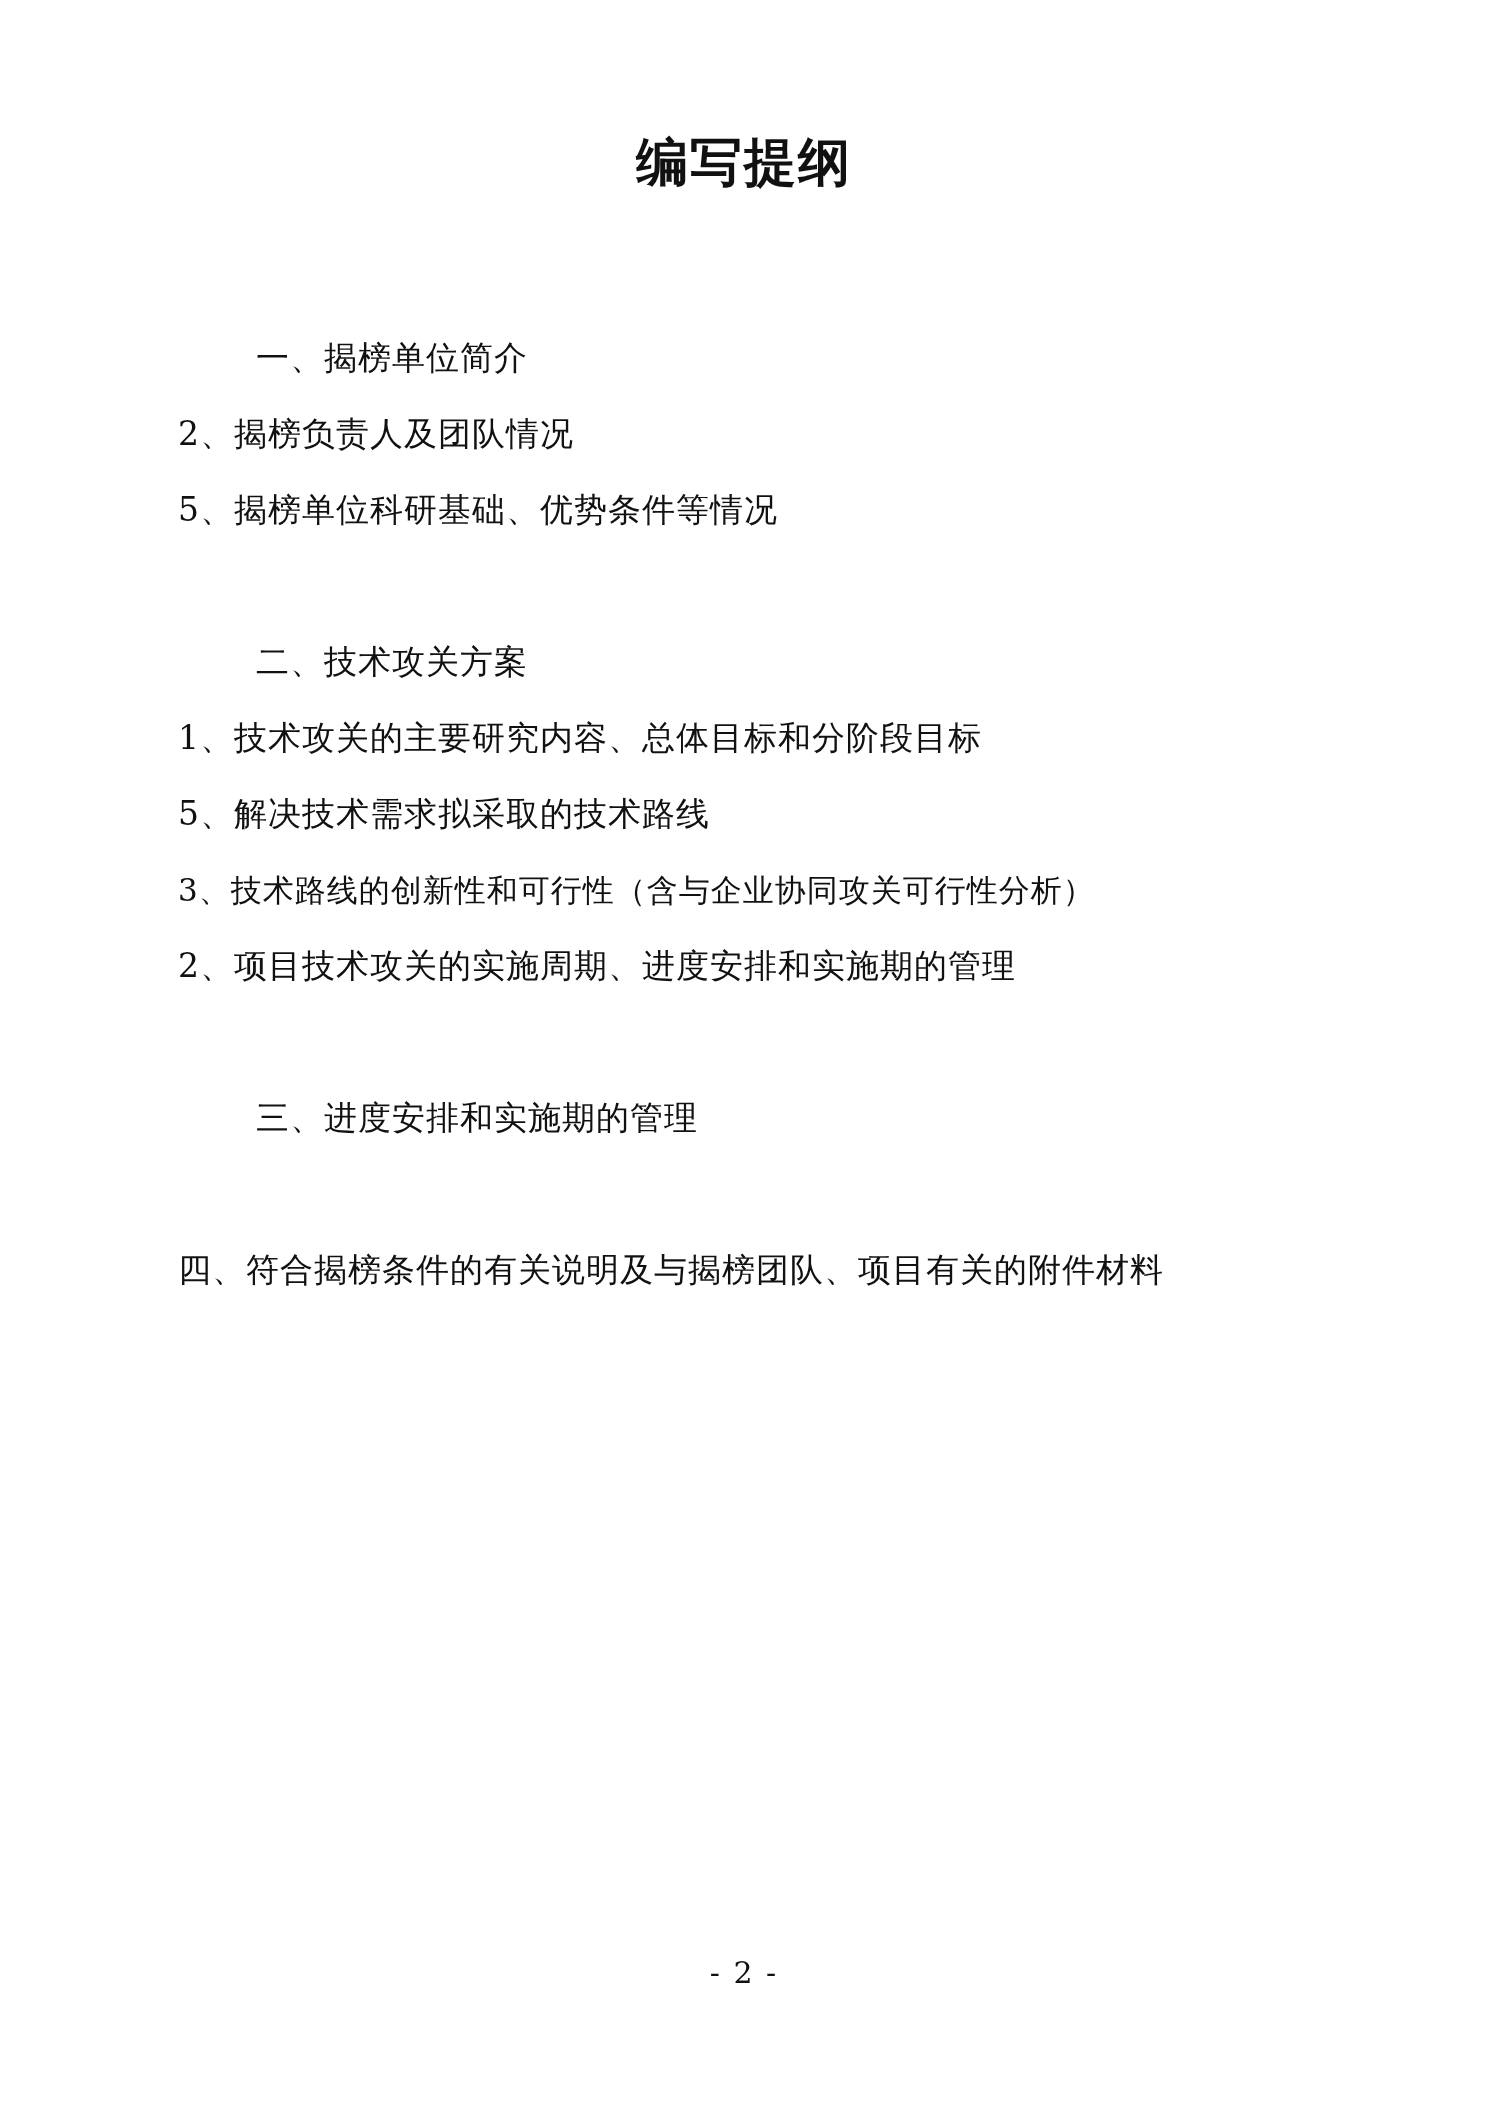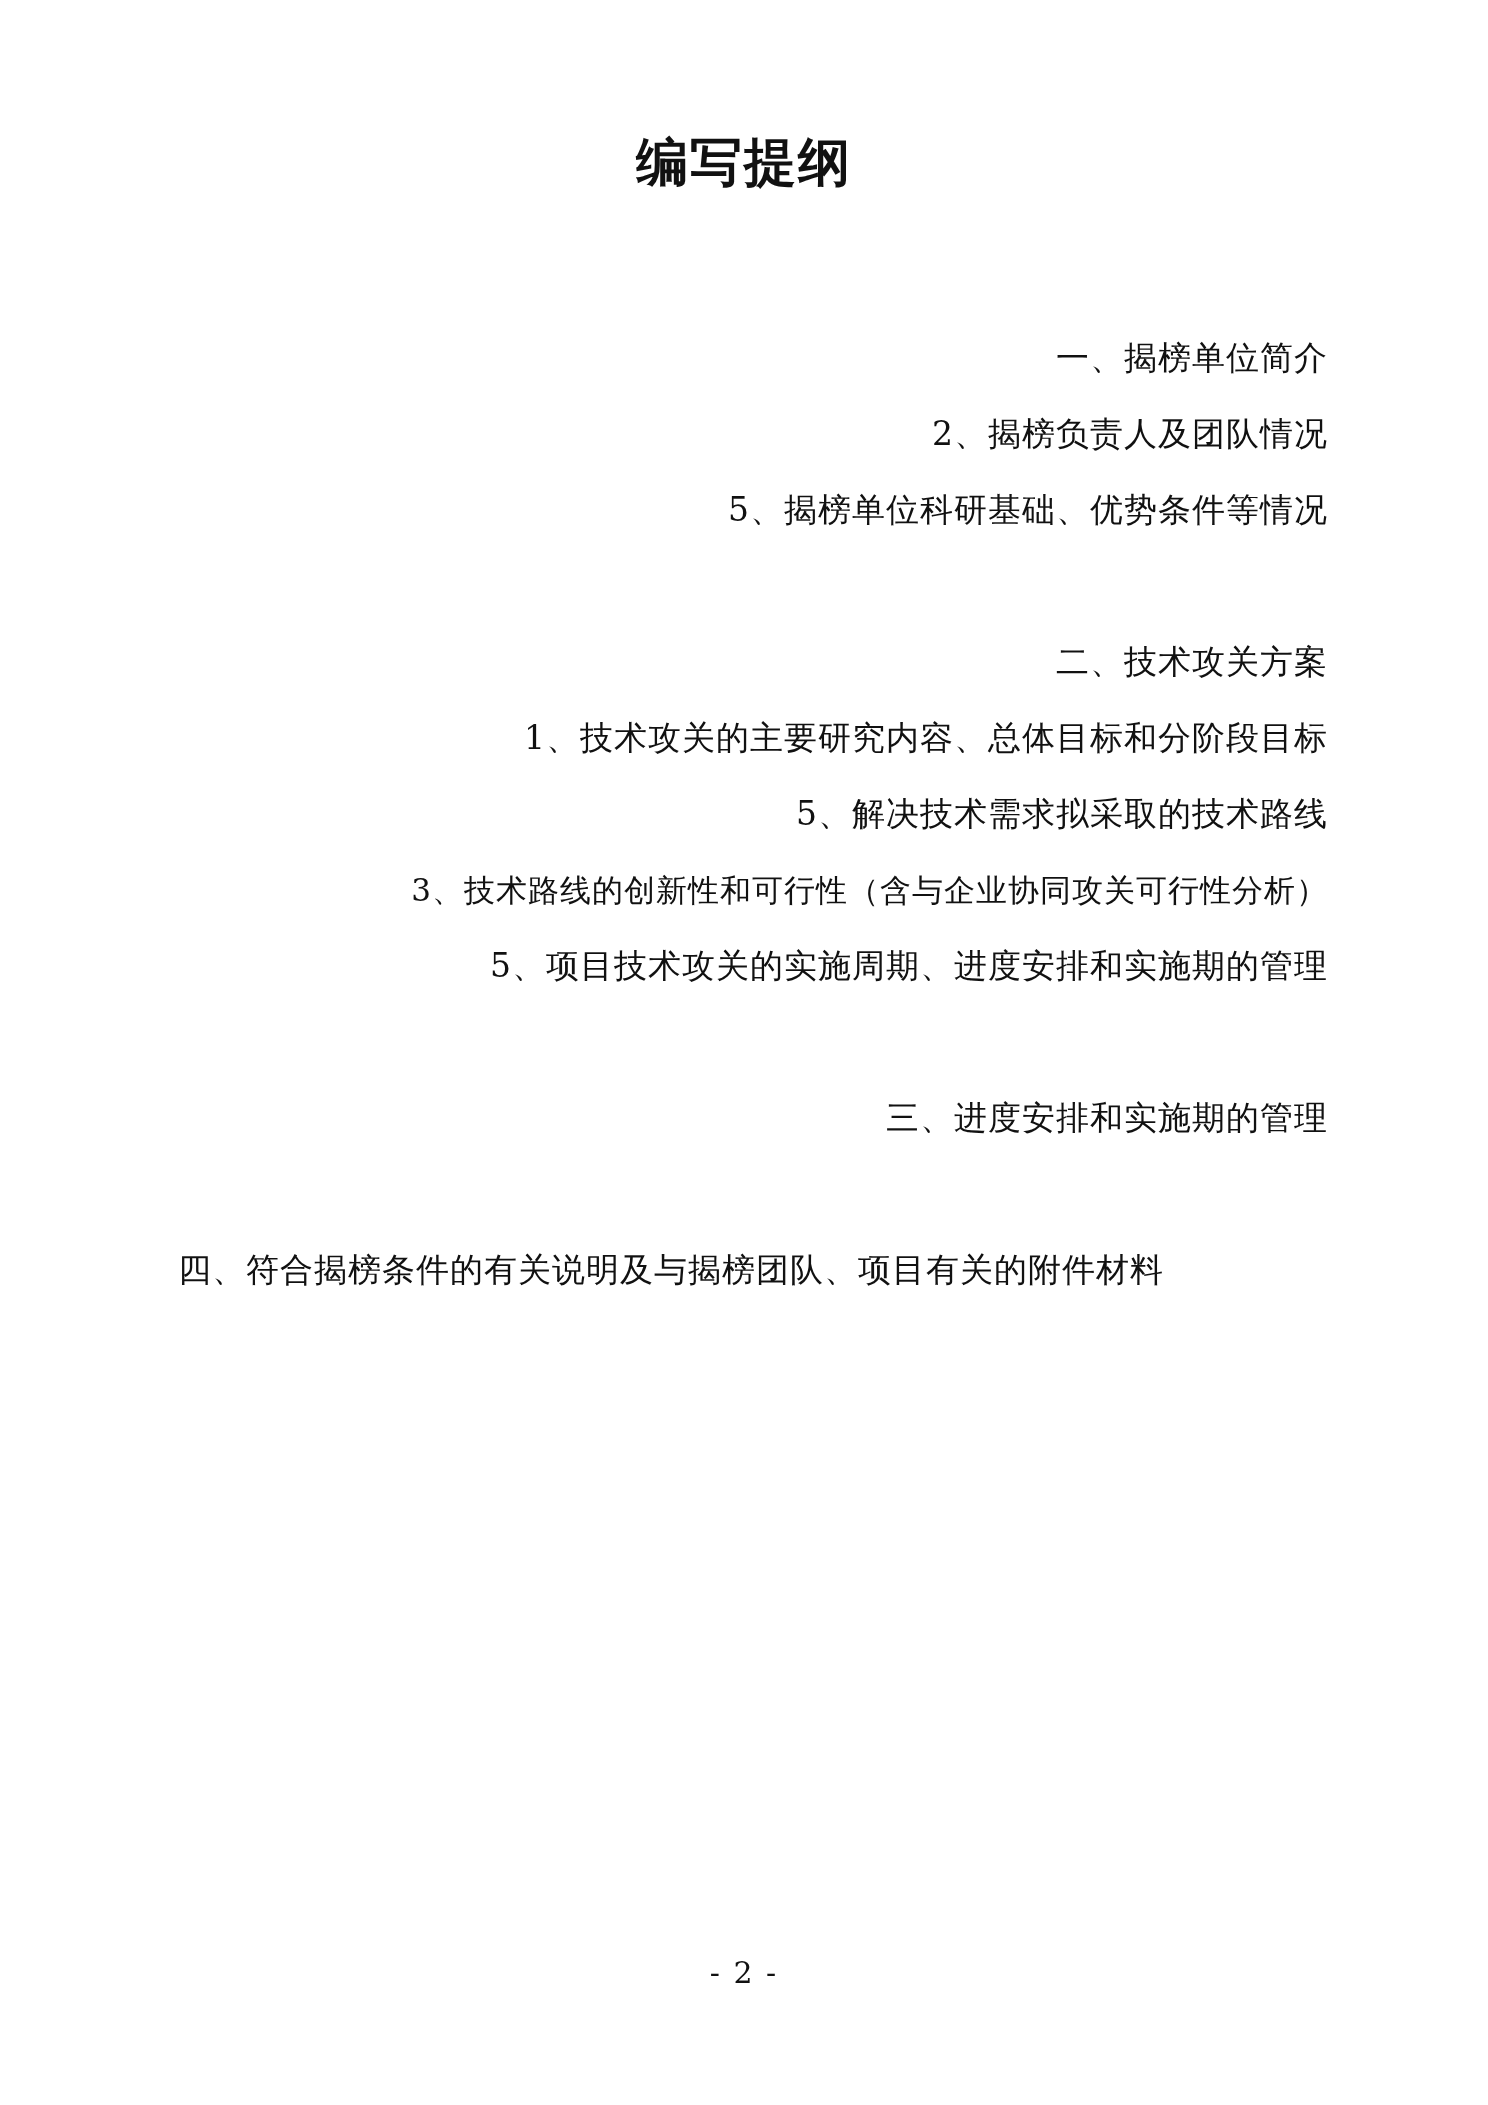--- a/index.html
+++ b/index.html
@@ -38,21 +38,20 @@
     left: 178px;
     width: 1150px;
     top: 320px;
   }
   .line {
     font-size: 33px;
     line-height: 76px;
     letter-spacing: 1px;
     white-space: nowrap;
     font-family: "DejaVu Serif", "Liberation Serif", serif;
-    text-align: right;
   }
   .indent2 {
     padding-left: 78px;
   }
   .indent1 {
     padding-left: 0px;
   }
   .gap {
     height: 76px;
   }
@@ -88,21 +87,21 @@
     <div class="line indent2">一、揭榜单位简介</div>
     <div class="line indent1">2、揭榜负责人及团队情况</div>
     <div class="line indent1">5、揭榜单位科研基础、优势条件等情况</div>
 
     <div class="gap"></div>
 
     <div class="line indent2">二、技术攻关方案</div>
     <div class="line indent1">1、技术攻关的主要研究内容、总体目标和分阶段目标</div>
     <div class="line indent1">5、解决技术需求拟采取的技术路线</div>
     <div class="line indent1 line-sm">3、技术路线的创新性和可行性（含与企业协同攻关可行性分析）</div>
-    <div class="line indent1">5、项目技术攻关的实施周期、进度安排和实施期的管理</div>
+    <div class="line indent1">2、项目技术攻关的实施周期、进度安排和实施期的管理</div>
 
     <div class="gap"></div>
 
     <div class="line indent2">三、进度安排和实施期的管理</div>
 
     <div class="gap"></div>
 
     <div class="wrap-line indent2" style="text-indent:0; padding-left:78px; margin-left:-78px; padding-right:0; width:1190px; text-align:justify;font-family:Liberation Serif, serif;">四、符合揭榜条件的有关说明及与揭榜团队、项目有关的附件材料</div>
 
   </div>

